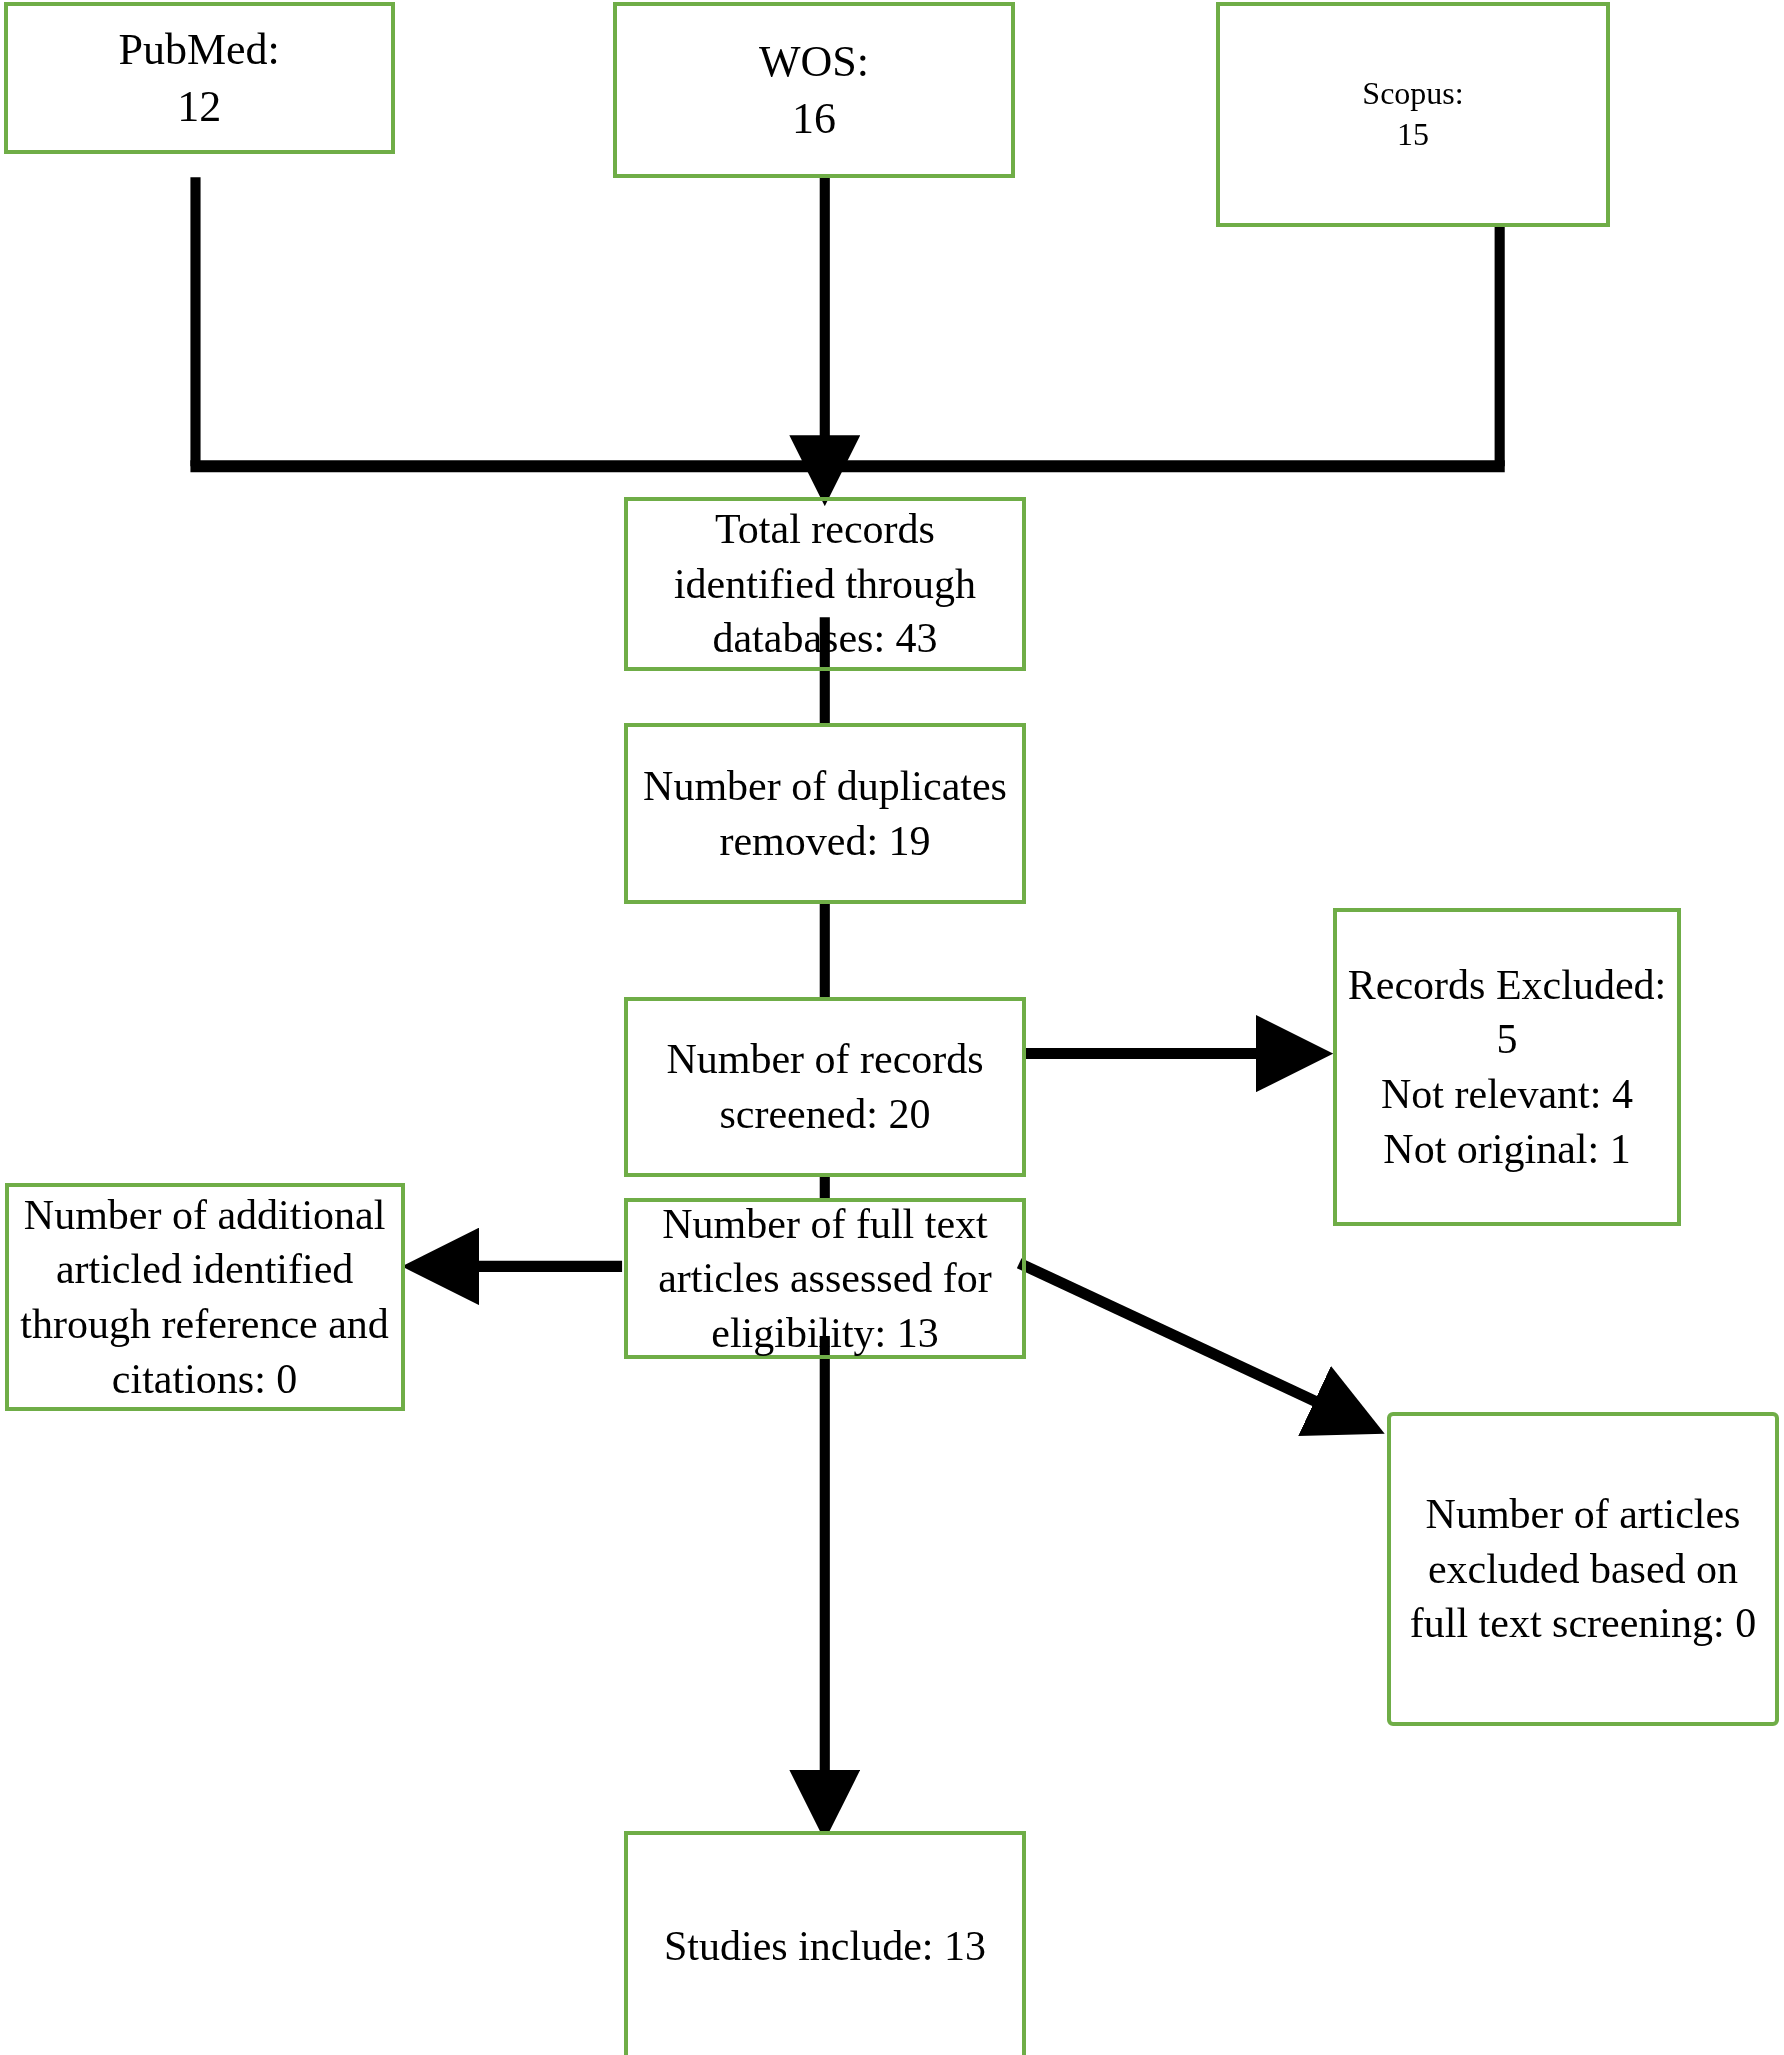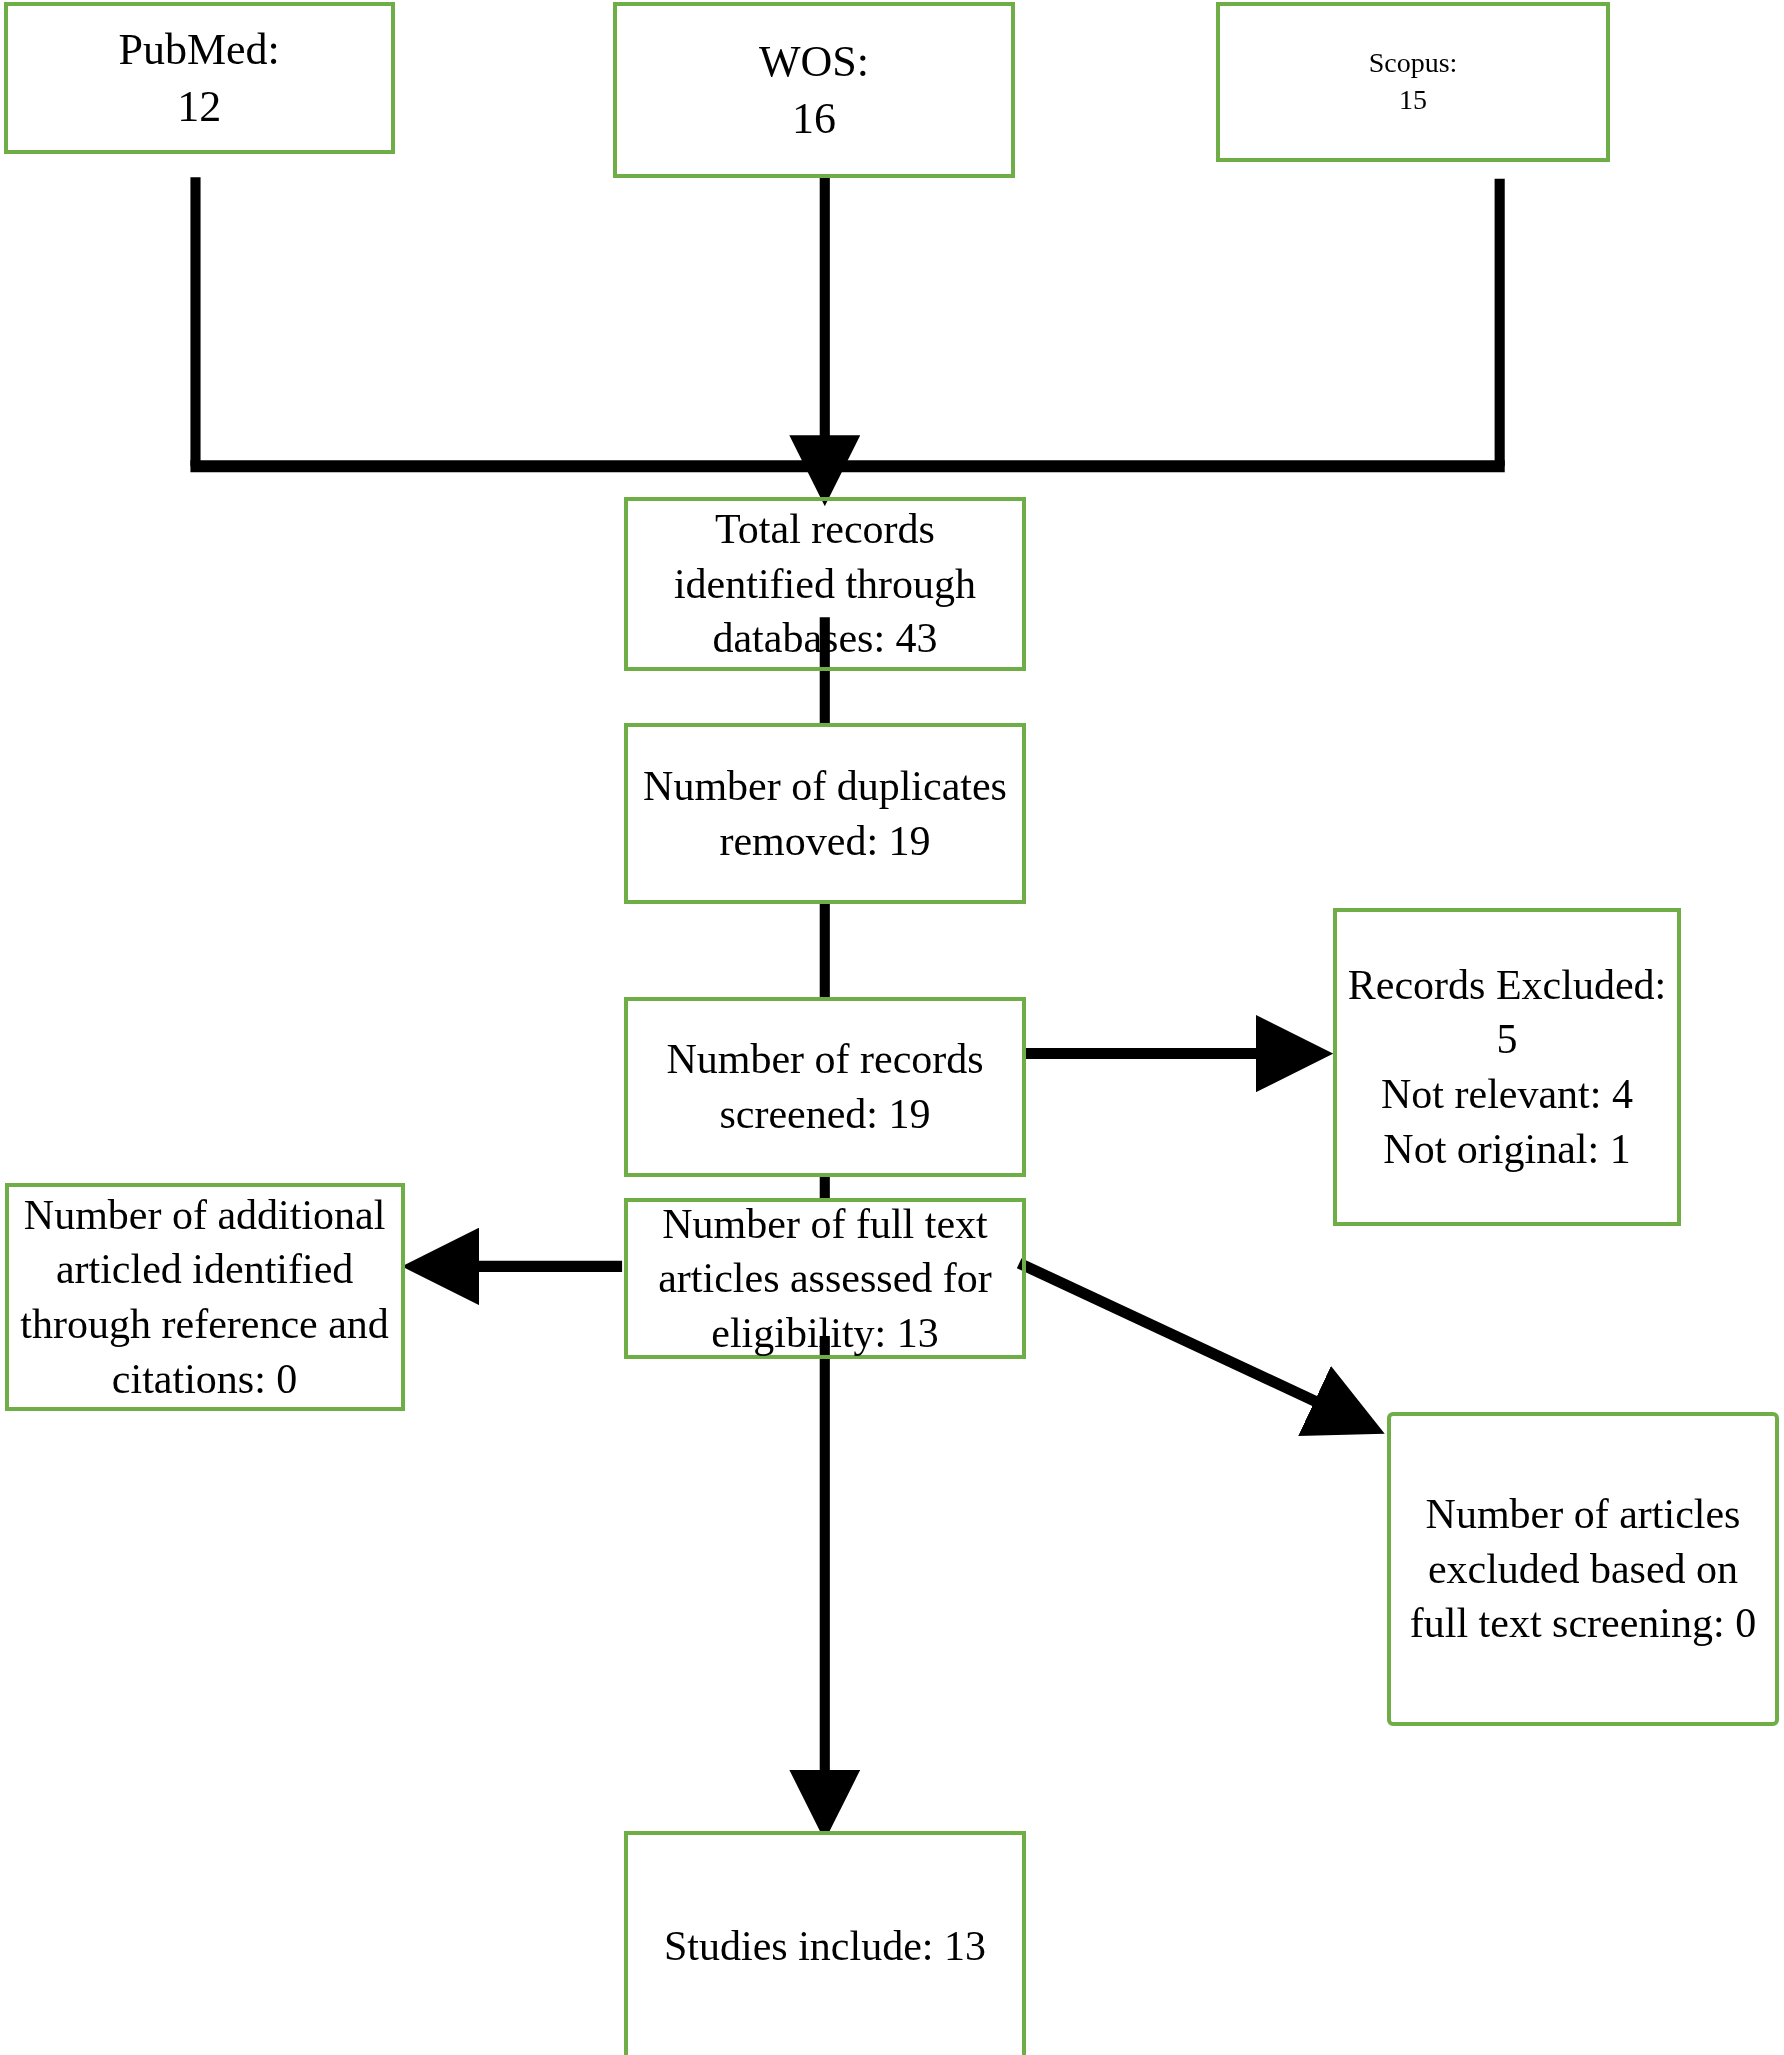--- a/index.html
+++ b/index.html
@@ -78,34 +78,34 @@
   </svg>
 
   <div class="box" style="left:3.7px; top:1.8px; width:391px; height:152px; font-size:44px;">
     <span class="txt">PubMed:<br>12</span>
   </div>
 
   <div class="box" style="left:613px; top:1.8px; width:402px; height:176px; font-size:44px;">
     <span class="txt">WOS:<br>16</span>
   </div>
 
-  <div class="box" style="left:1216px; top:1.8px; width:394px; height:160px; font-size:28px;">
+  <div class="box" style="left:1216px; top:1.8px; width:394px; height:225px; font-size:32px;">
     <span class="txt">Scopus:<br>15</span>
   </div>
 
   <div class="box under" style="left:624px; top:497px; width:402px; height:174px;">
     <span class="txt">Total records identified through databases: 43</span>
   </div>
 
   <div class="box" style="left:624px; top:723px; width:402px; height:181px;">
     <span class="txt">Number of duplicates removed: 19</span>
   </div>
 
   <div class="box" style="left:624px; top:997px; width:402px; height:180px;">
-    <span class="txt">Number of records screened: 19</span>
+    <span class="txt">Number of records screened: 20</span>
   </div>
 
   <div class="box" style="left:1333px; top:908px; width:348px; height:318px;">
     <span class="txt">Records Excluded: 5<br>Not relevant: 4<br>Not original: 1</span>
   </div>
 
   <div class="box under" style="left:624px; top:1198px; width:402px; height:161px;">
     <span class="txt">Number of full text articles assessed for eligibility: 13</span>
   </div>
 

